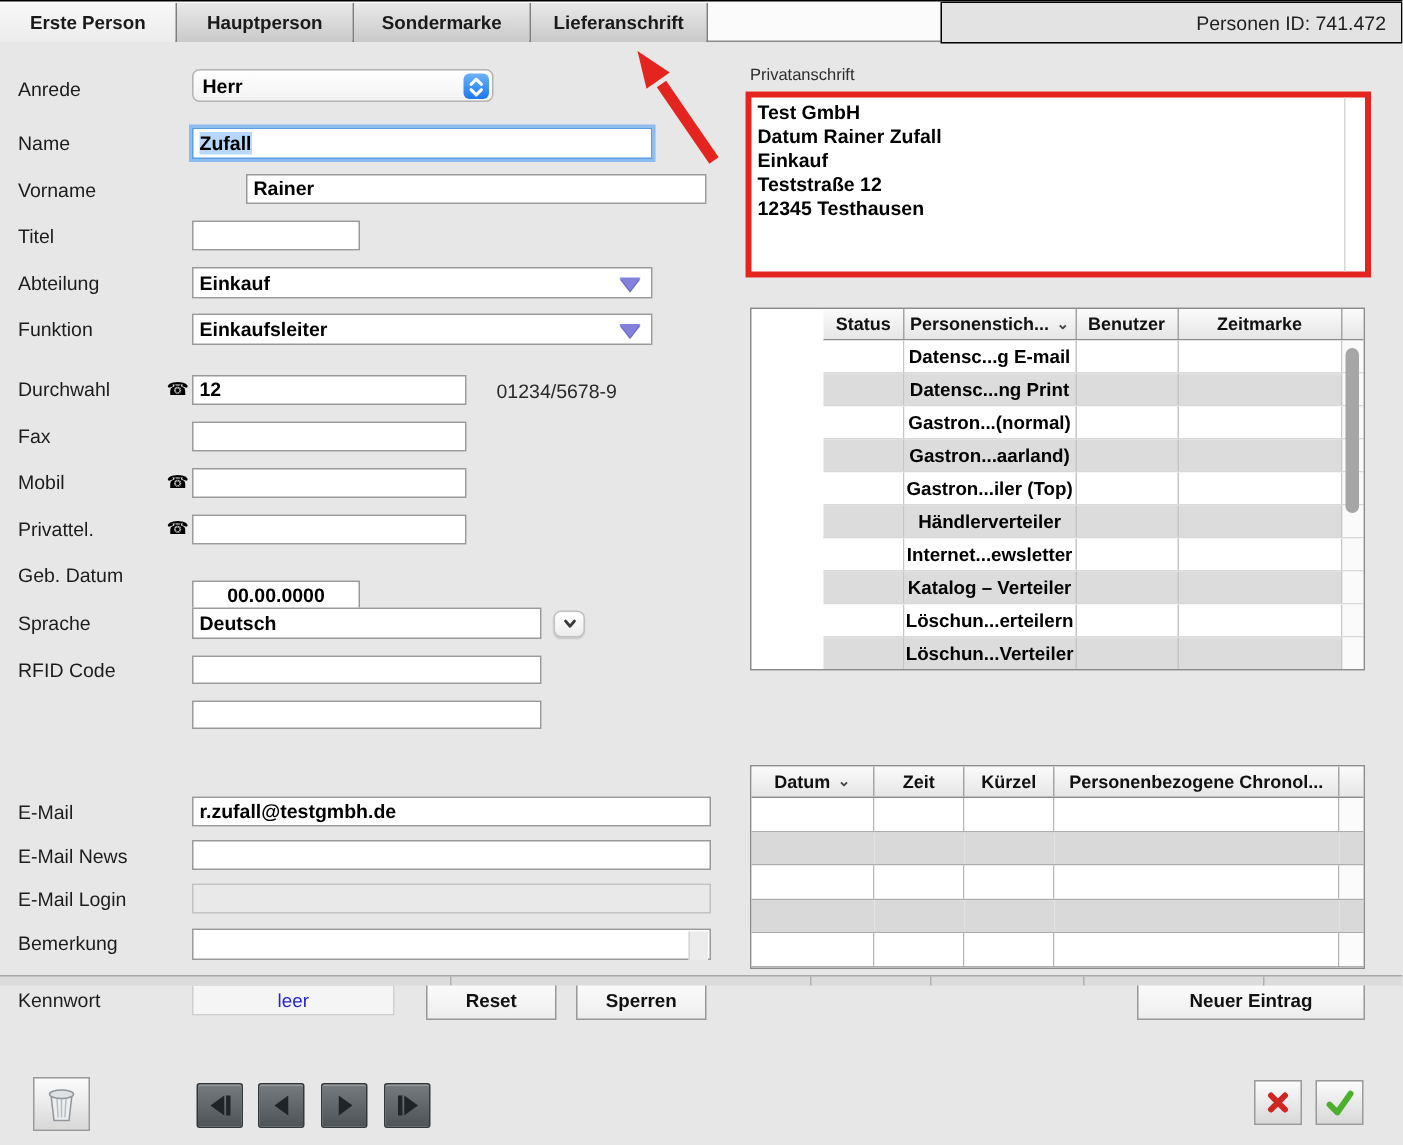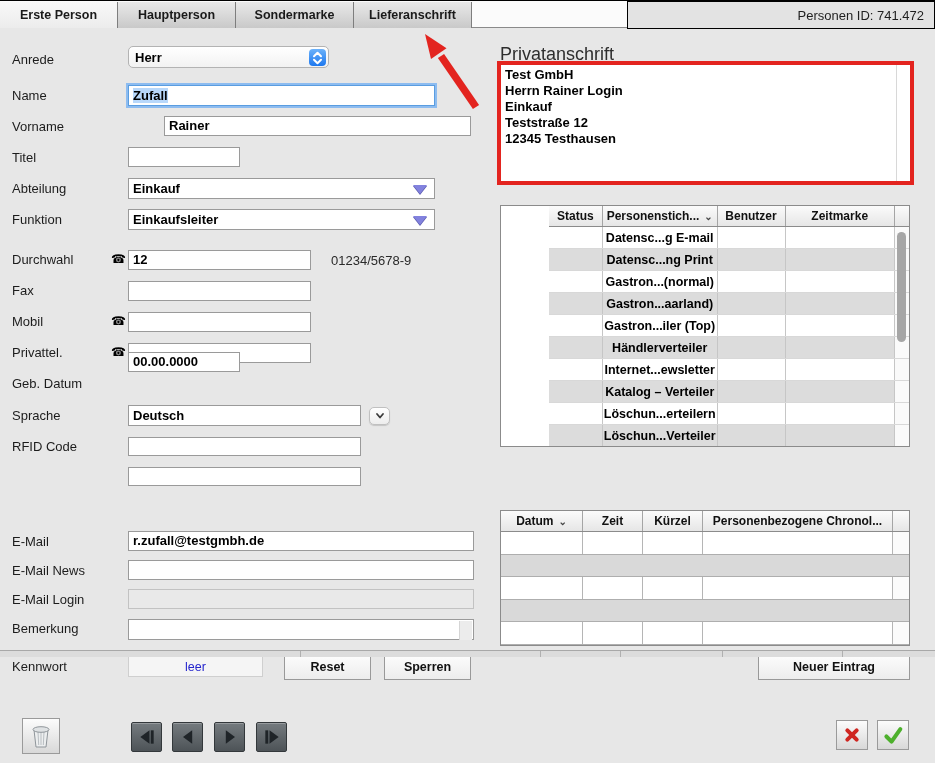--- a/index.html
+++ b/index.html
@@ -48,21 +48,21 @@
   .btn { position:absolute; background:linear-gradient(#fdfdfd,#ededed); border:1px solid #999;
          font:bold 12.5px "Liberation Sans",sans-serif; color:#111; display:flex; align-items:center;
          justify-content:center; cursor:default; }
   .leer { position:absolute; background:#f5f5f5; border:1px solid #cfcfcf; color:#2525cd;
           font-size:12.5px; display:flex; align-items:center; justify-content:center; }
 
   .bem-strip { position:absolute; right:1px; top:1px; width:13px; height:19px; background:#ececec;
                border-left:1px solid #d5d5d5; }
 
   
-  .side-label { position:absolute; font-size:18px; color:#2e2e2e; }
+  .side-label { position:absolute; font-size:11px; color:#2e2e2e; }
   .redbox { position:absolute; left:497px; top:61px; width:417px; height:124px; background:#fff;
             border:4px solid #e3241f; }
   .redbox .addr { position:absolute; left:4px; top:2px; font:600 13px "Liberation Sans",sans-serif;
                   color:#000; line-height:16px; }
   .redbox .scrollline { position:absolute; right:13px; top:0; bottom:0; width:1px; background:#d8d8d8; }
 
   .tbl { position:absolute; background:#fff; border:1px solid #8b8b8b; overflow:hidden; }
   .thead { display:flex; height:21px; background:linear-gradient(#fbfbfb,#e6e6e6); border-bottom:1px solid #8b8b8b; }
   .thcell { display:flex; align-items:center; justify-content:center; font:bold 12px "Liberation Sans",sans-serif;
             color:#111; border-right:1px solid #a5a5a5; white-space:nowrap; overflow:hidden; }
@@ -165,21 +165,21 @@
 
   <div class="lbl" style="top:314px">Mobil</div>
   <span class="phone" style="left:111px; top:315px;">☎</span>
   <div class="inp" style="left:128px; top:312px; width:183px; height:20px;"></div>
 
   <div class="lbl" style="top:345px">Privattel.</div>
   <span class="phone" style="left:111px; top:346px;">☎</span>
   <div class="inp" style="left:128px; top:343px; width:183px; height:20px;"></div>
 
   <div class="lbl" style="top:376px">Geb. Datum</div>
-  <div class="inp" style="left:128px; top:352px; width:112px; height:20px; line-height:18px; text-align:left;">
+  <div class="inp" style="left:128px; top:387px; width:112px; height:20px; line-height:18px; text-align:center;">
     <span>00.00.0000</span>
   </div>
 
   <div class="lbl" style="top:408px">Sprache</div>
   <div class="inp" style="left:128px; top:405px; width:233px; height:21px; line-height:19px;">
     <span>Deutsch</span>
   </div>
   <div class="chevbtn" style="left:369px; top:407px;">
     <svg width="12" height="10" viewBox="0 0 12 10">
         <path d="M3 3 L6 6.5 L9 3" stroke="#3a3a3a" stroke-width="1.8" fill="none" stroke-linecap="round" stroke-linejoin="round"></path>
@@ -214,21 +214,21 @@
     <span>Reset</span>
   </div>
   <div class="btn" style="left:384px; top:653px; width:87px; height:27px;">
     <span>Sperren</span>
   </div>
 
   <div class="side-label" style="left:500px; top:44px;">Privatanschrift</div>
   <div class="redbox">
     <div class="addr">
         <div>Test GmbH</div>
-        <div>Herrn Rainer Login</div>
+        <div>Datum Rainer Zufall</div>
         <div>Einkauf</div>
         <div>Teststraße 12</div>
         <div>12345 Testhausen</div>
       </div>
     <div class="scrollline"></div>
   </div>
 
   <div class="tbl" style="left:500px; top:205px; width:410px; height:242px;padding-left:48px;">
     <div class="thead">
         <div class="thcell st-c0">Status</div>

